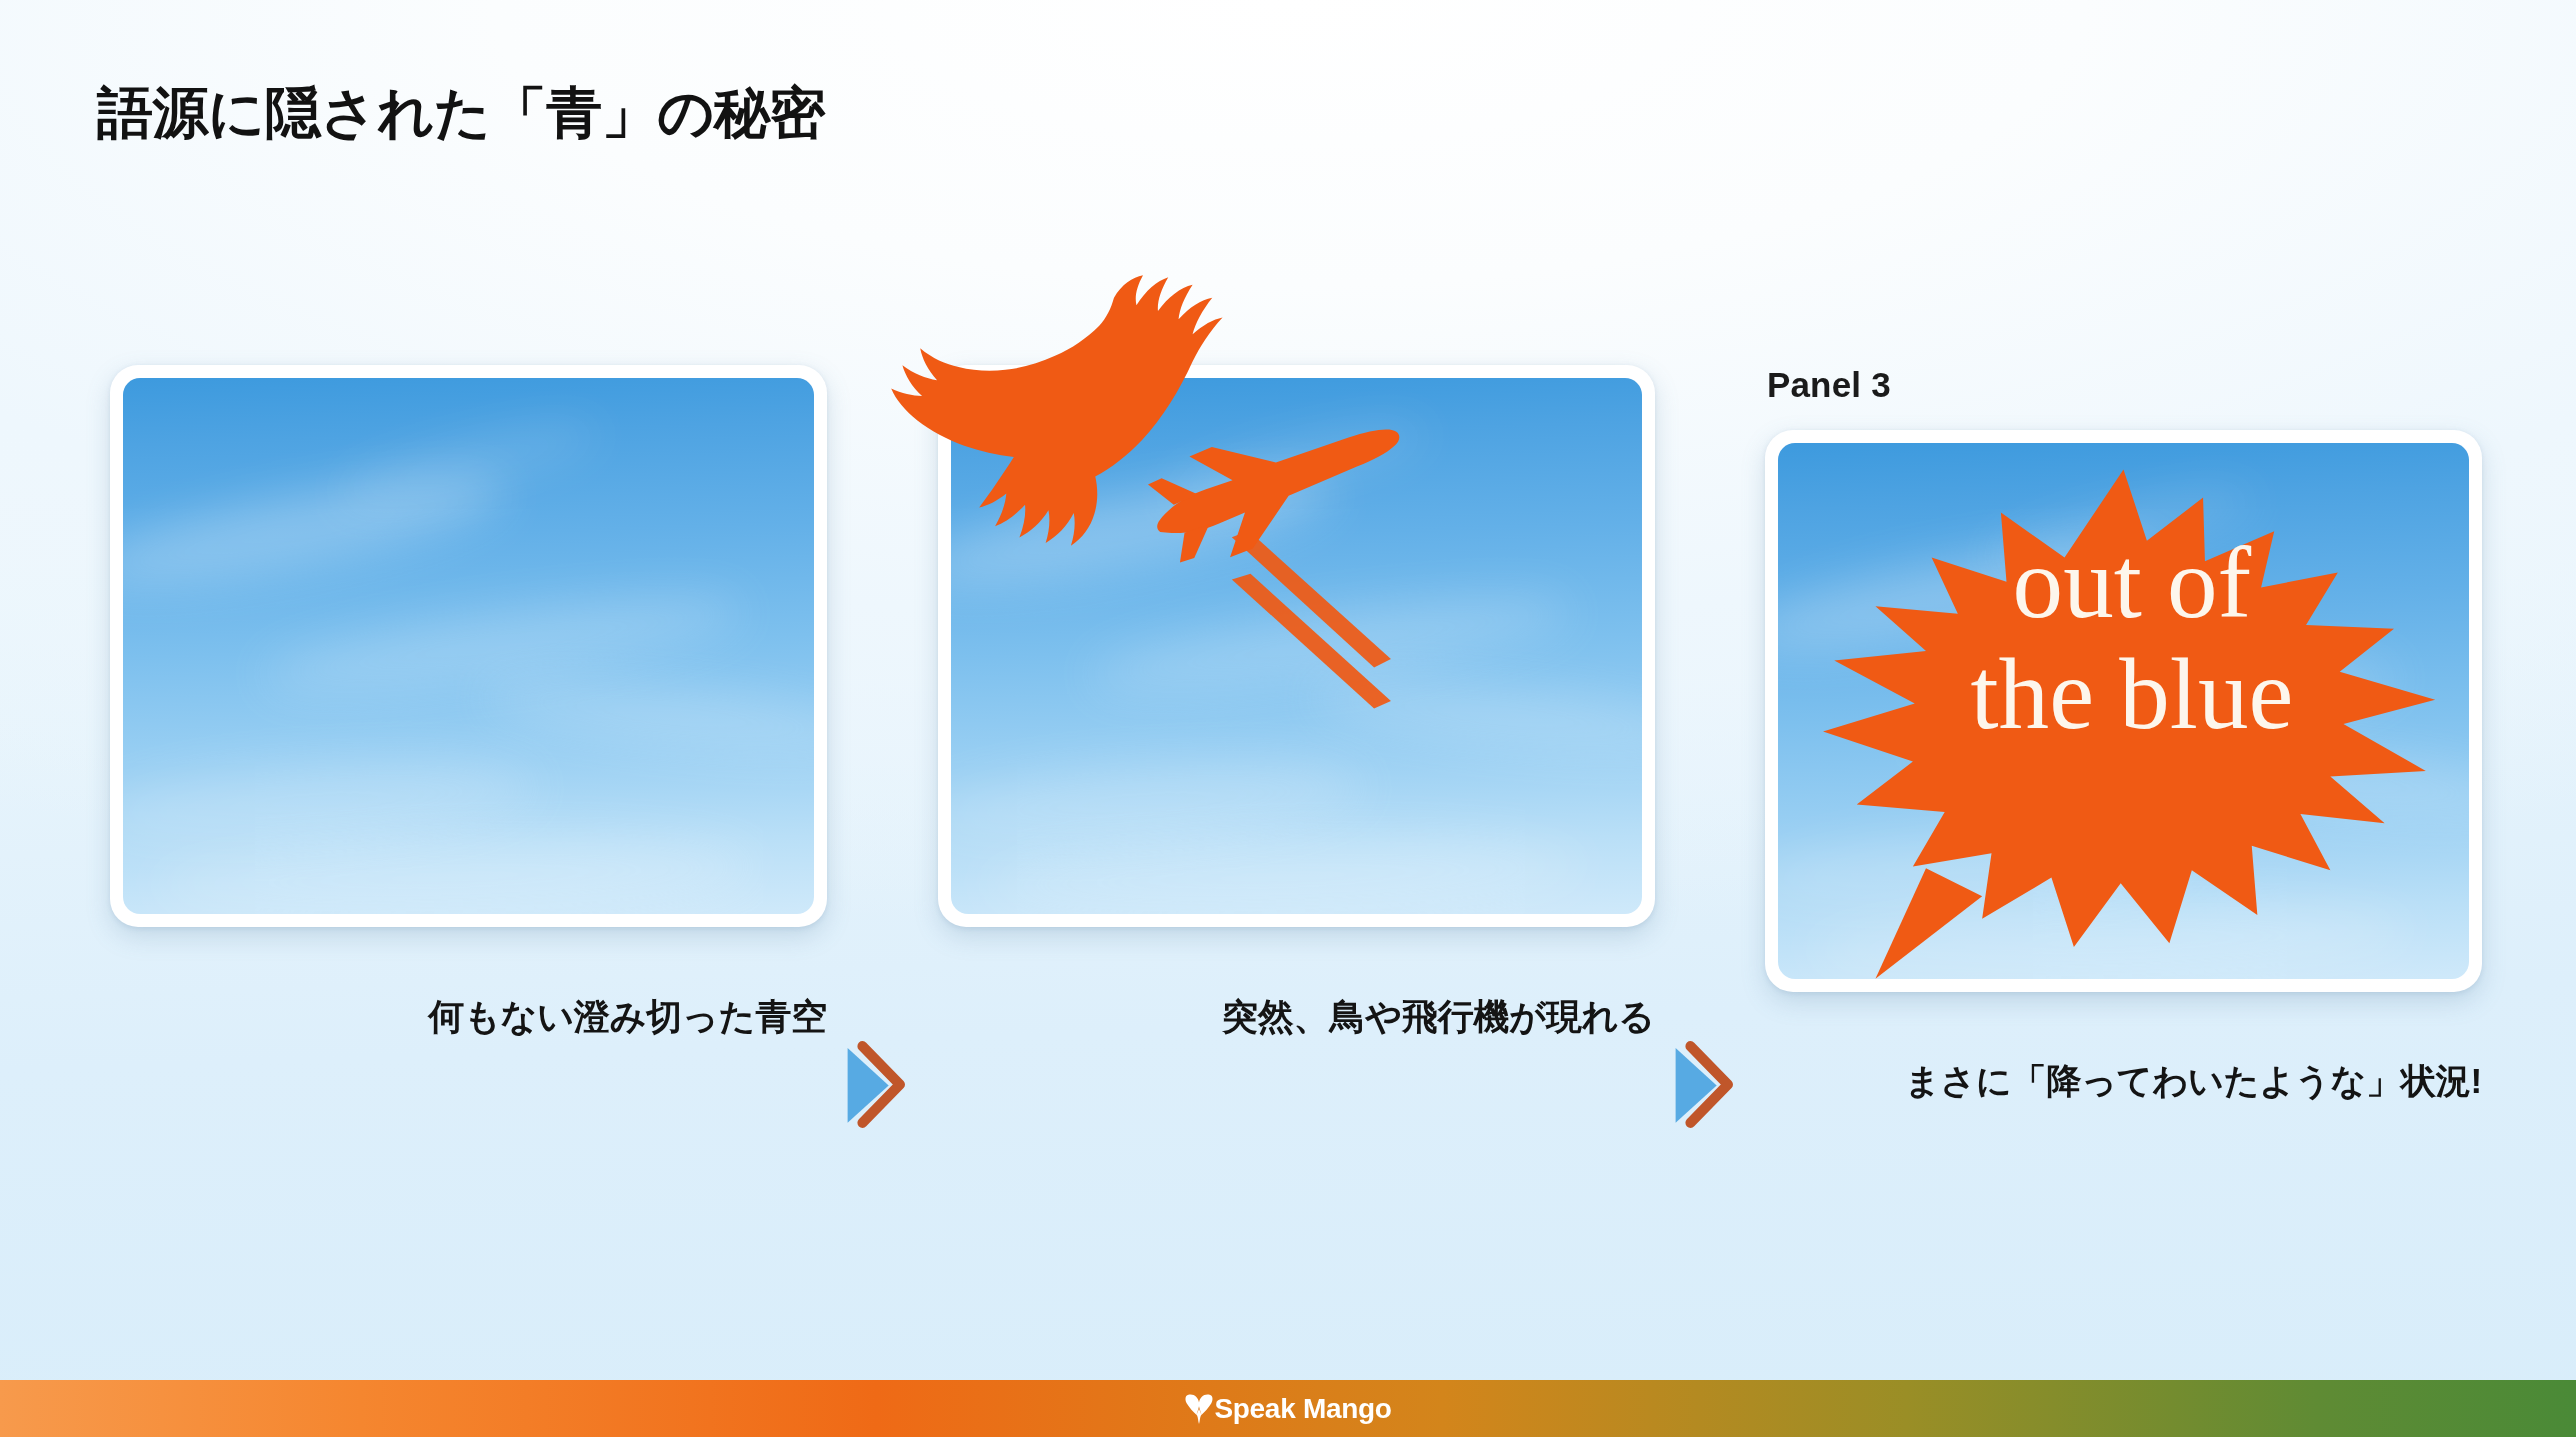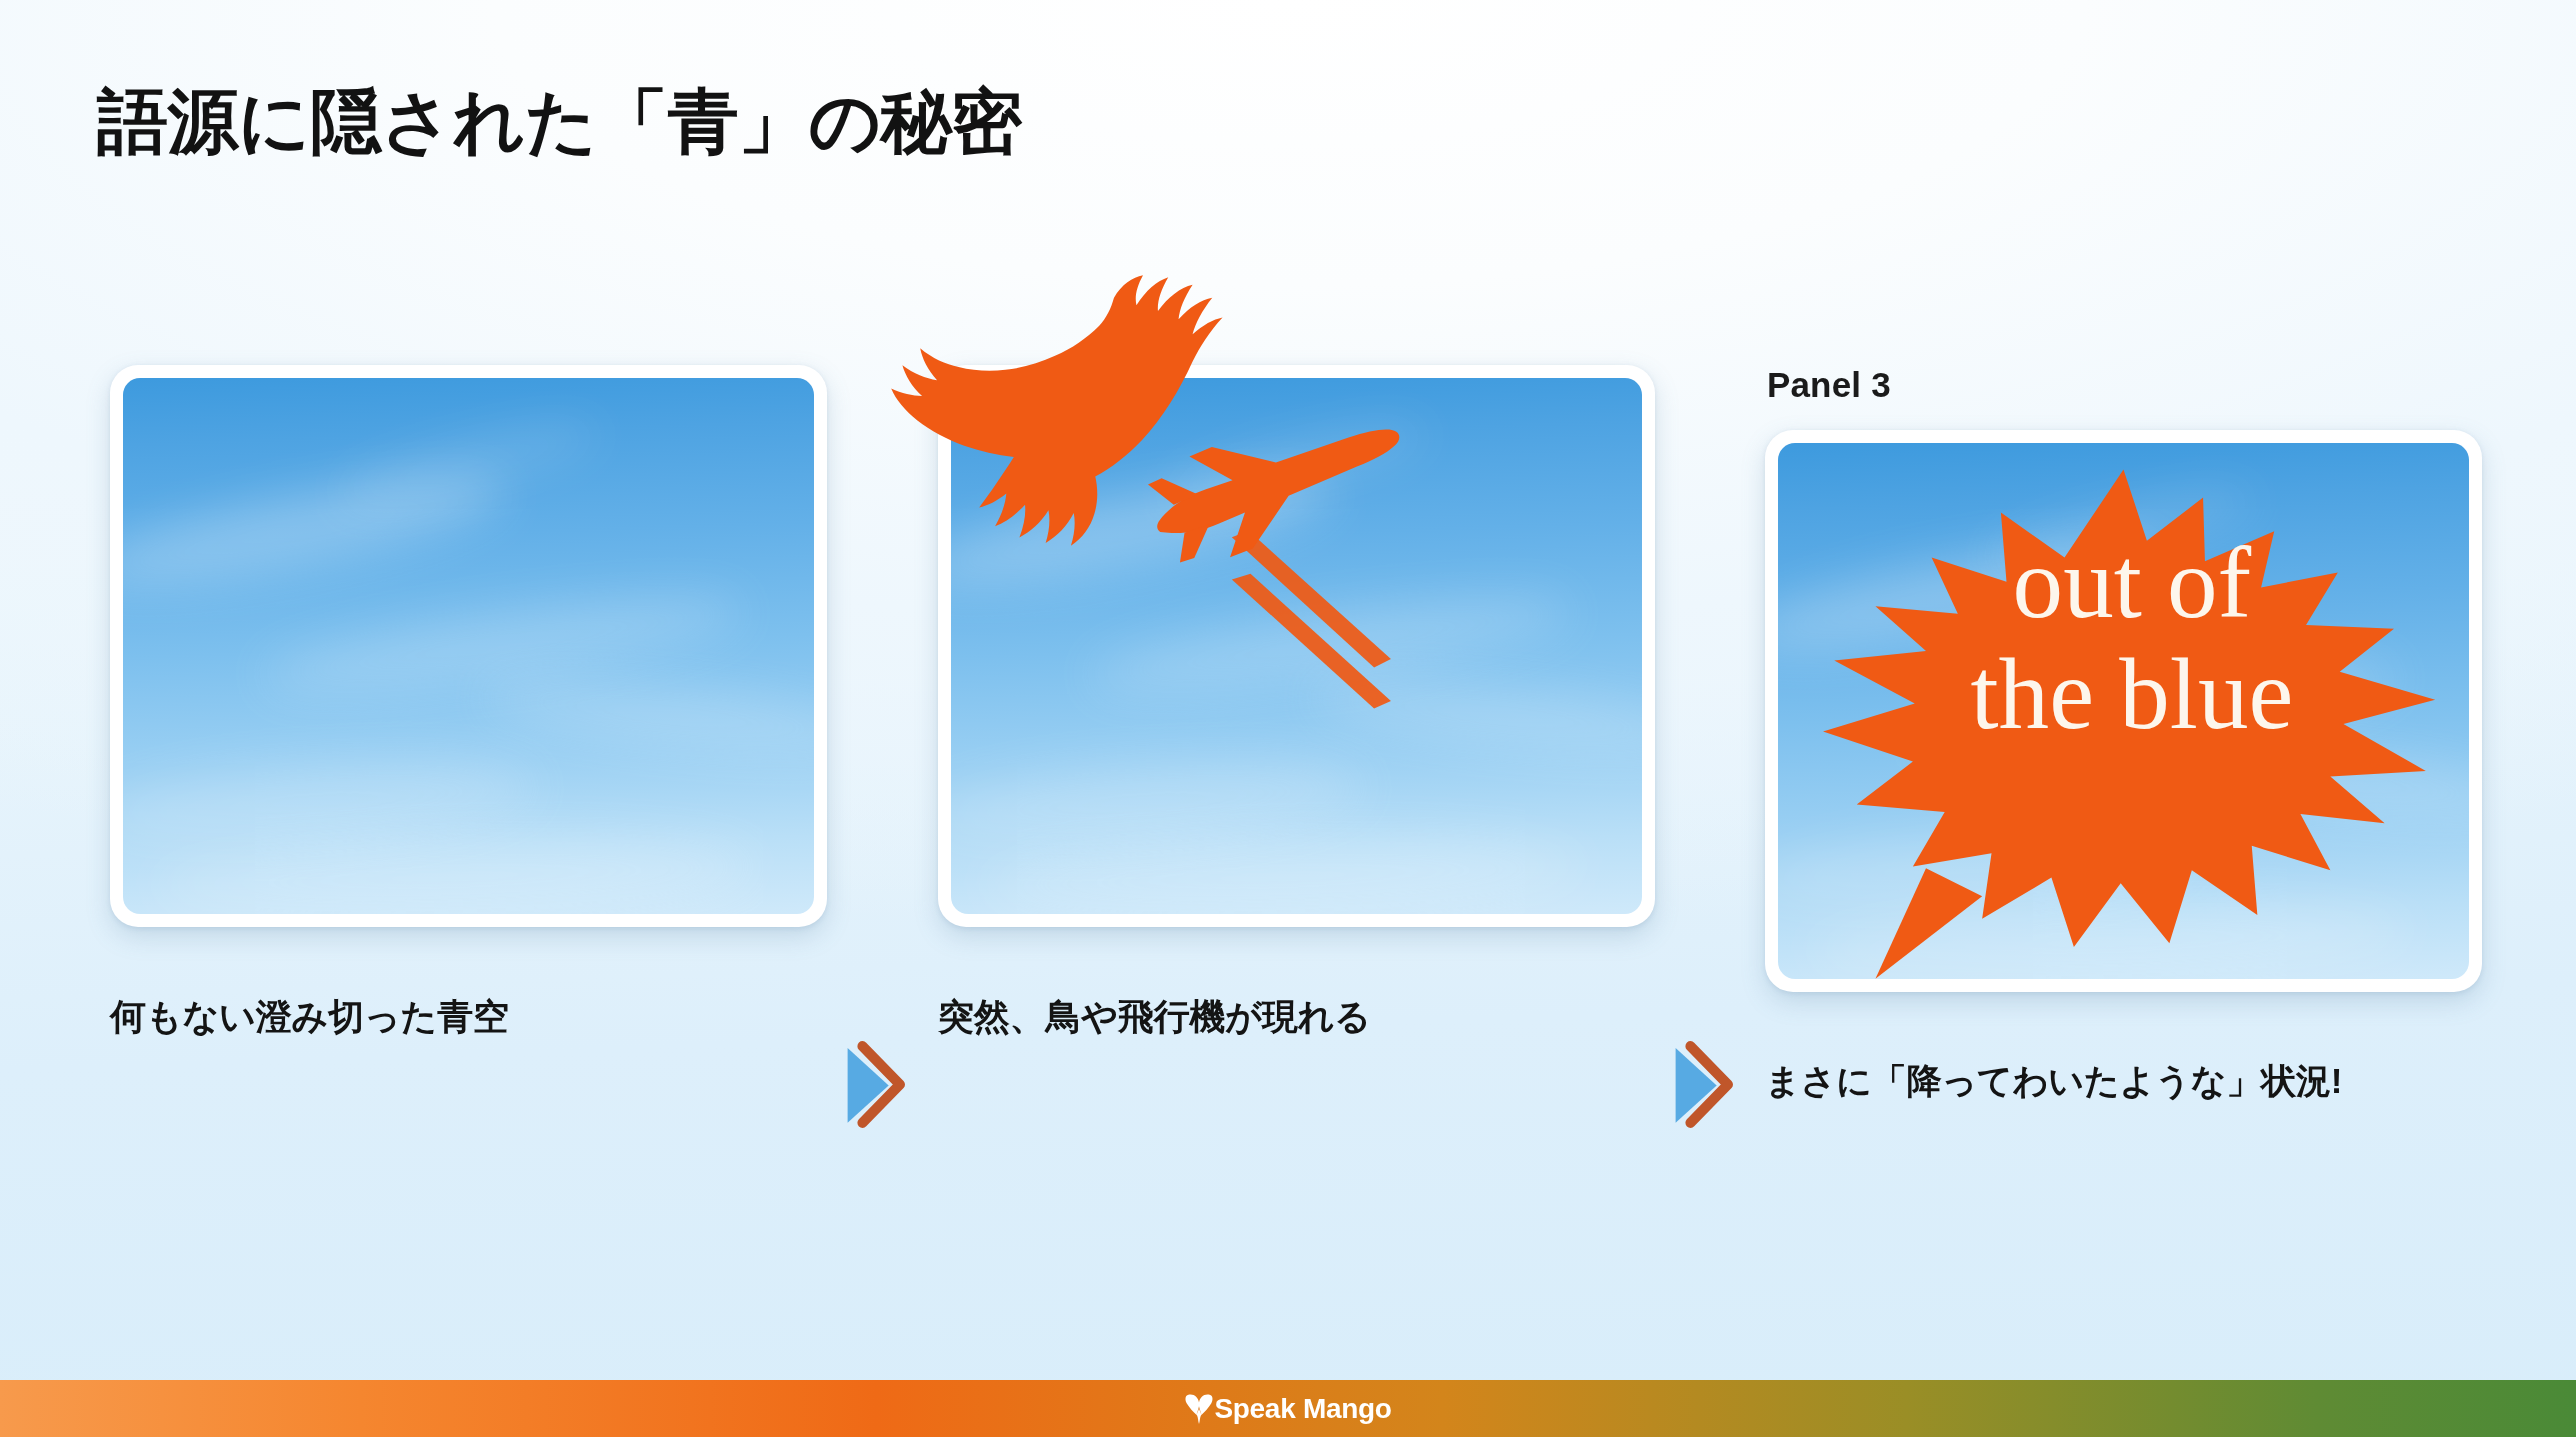--- a/index.html
+++ b/index.html
@@ -21,21 +21,21 @@
     position: relative;
     width: 2576px;
     height: 1438px;
   }
 
   
   .title {
     position: absolute;
     left: 97px;
     top: 81px;
-    font-size: 71px;
+    font-size: 56px;
     font-weight: 700;
     letter-spacing: -0.5px;
     color: #121212;
     white-space: nowrap;
     line-height: 1.15;
   }
 
   
   .panels {
     position: absolute;
@@ -109,21 +109,21 @@
     position: absolute;
     left: 0; top: 0;
     width: 717px; height: 458px;
     pointer-events: none;
     overflow: visible;
   }
 
   .caption {
     margin-top: 66px;
     width: 717px;
-    text-align: left;
+    text-align: right;
     font-size: 36px;
     font-weight: 700;
     color: #141414;
     letter-spacing: -0.2px;
     white-space: nowrap;
   }
   .caption.c3 { font-size: 35px; }
 
   
   .arrow {

